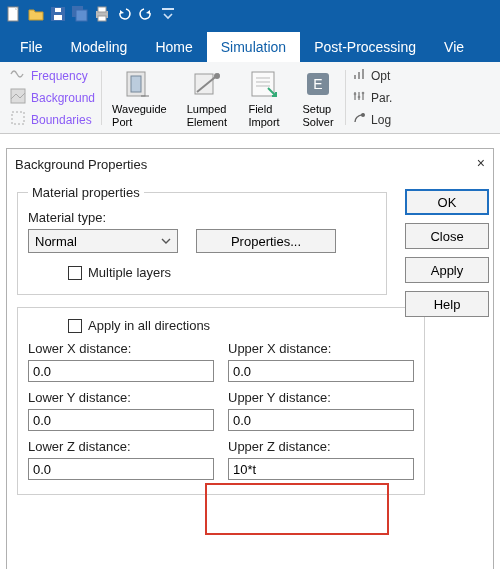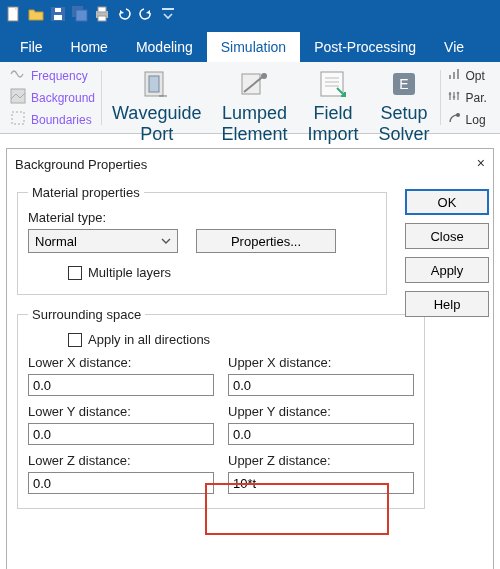--- a/index.html
+++ b/index.html
@@ -84,23 +84,22 @@
     font-size: 12px;
     height: 20px;
     white-space: nowrap;
   }
   .rg-small.enabled { color: #333; }
   .rg-large-icon {
     width: 34px; height: 34px;
     display: flex; align-items: center; justify-content: center;
   }
   .rg-large-label {
-    font-size: 18px;
-    color: #0c4a6e;
-    text-align: center;
+    font-size: 11px;
+    color: #000000;
     line-height: 1.15;
     white-space: nowrap;
   }
 
   
   .dialog {
     position: absolute;
     left: 6px;
     top: 148px;
     width: 488px;
@@ -269,22 +268,22 @@
   <div class="qa-icon">
     <svg width="12" height="12">
         <rect x="0" y="0" width="12" height="2" fill="#cfe2f6"></rect>
         <path d="M2 6 L6 10 L10 6" fill="none" stroke="#cfe2f6" stroke-width="1.6"></path>
       </svg>
   </div>
 </div>
 
 <div class="ribbon-tabs" id="ribbon-tabs">
     <div class="ribbon-tab">File</div>
+    <div class="ribbon-tab">Modeling</div>
     <div class="ribbon-tab">Home</div>
-    <div class="ribbon-tab">Modeling</div>
     <div class="ribbon-tab active">Simulation</div>
     <div class="ribbon-tab">Post-Processing</div>
     <div class="ribbon-tab">Vie</div>
   </div>
 
 <div class="ribbon-body">
   <div class="ribbon-group" id="rg-small">
       <div class="rg-small">
         <span><svg width="16" height="16">
             <path d="M1 8 Q4 2 7 8 T13 8" fill="none" stroke="#aaa" stroke-width="1.4"></path>
@@ -398,21 +397,20 @@
           </div>
           <div class="btn">Properties...</div>
         </div>
         <div class="chk">
           <div class="chkbox"></div>
           <span>Multiple layers</span>
         </div>
       </fieldset>
 
       <fieldset>
-        <legend>Surrounding space</legend>
         <div class="chk" style="margin-top:0">
           <div class="chkbox"></div>
           <span>Apply in all directions</span>
         </div>
 
         <div class="row">
           <div class="col">
             <div class="lbl">Lower X distance:</div>
             <input class="txt" value="0.0" style="">
           </div>

